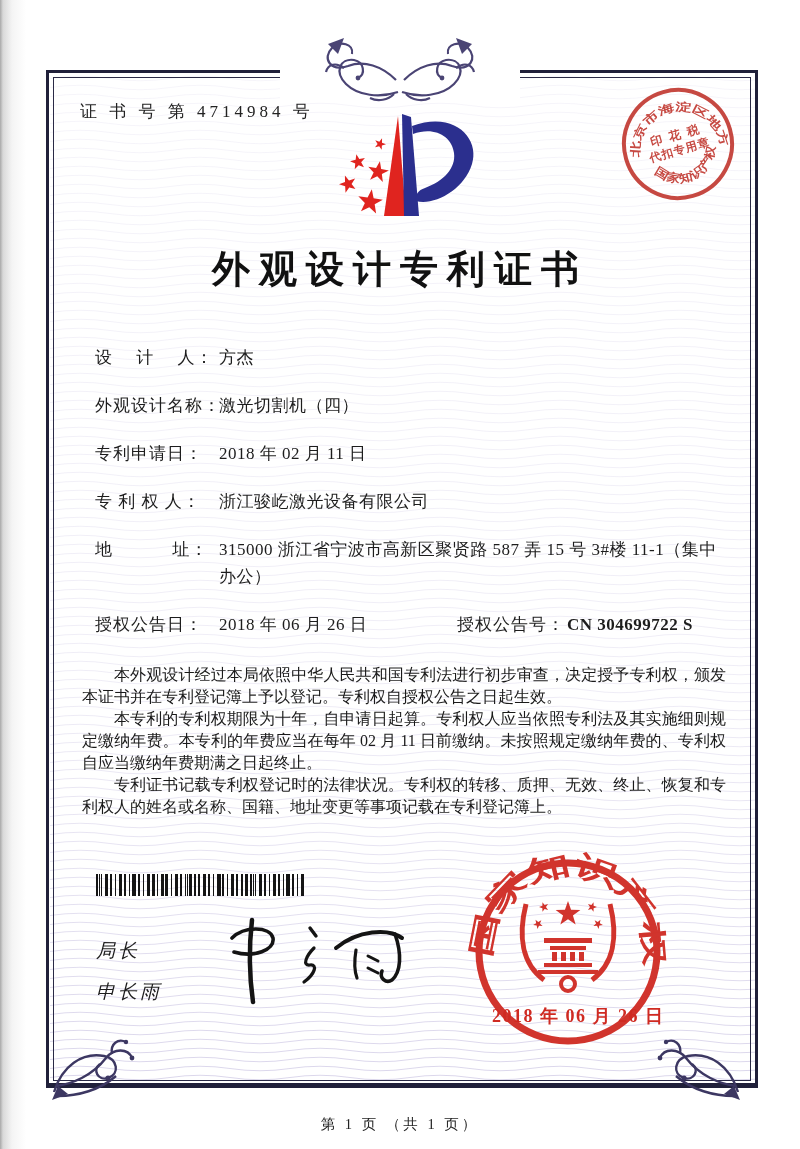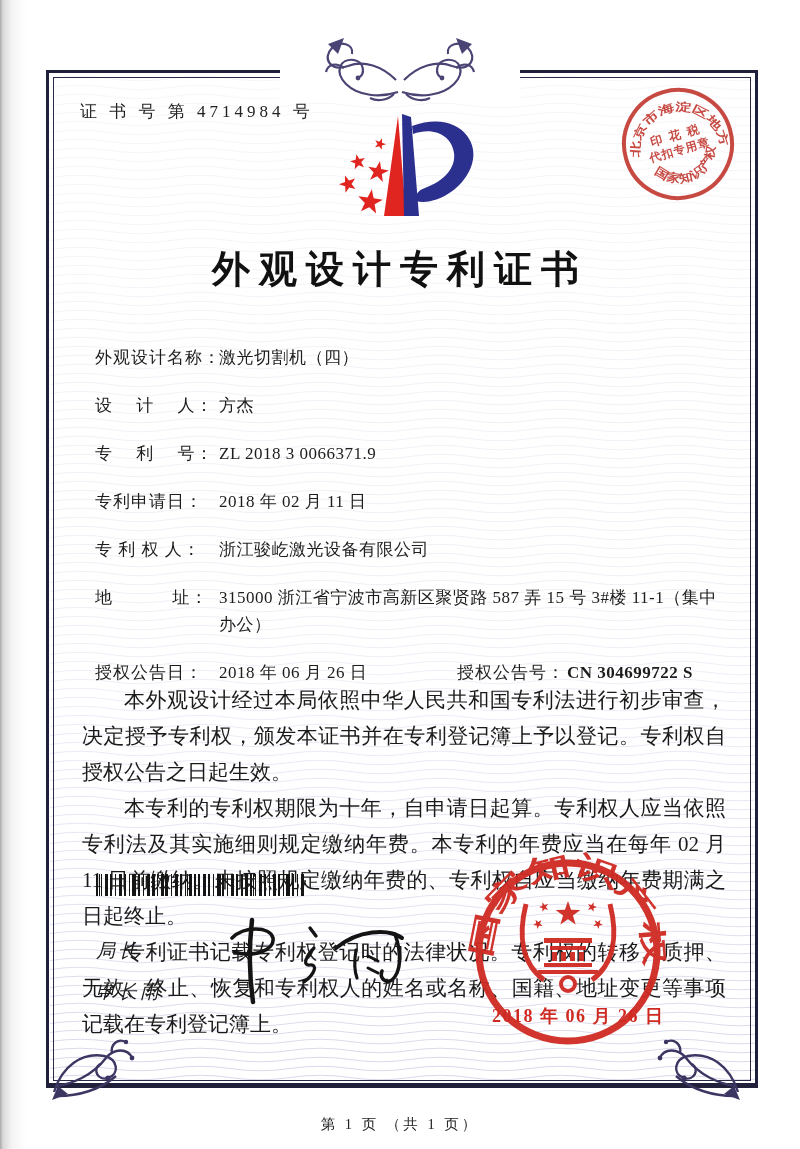--- a/index.html
+++ b/index.html
@@ -42,22 +42,22 @@
 
   .fields{ position:absolute; left:95px; top:344px; width:628px; }
   .field{ display:flex; margin-bottom:21px; font-size:17px; line-height:27px; }
   .f-label{ width:124px; flex:none; letter-spacing:1px; white-space:pre; }
   .f-value{ flex:1; letter-spacing:0.5px; }
   .field-double .f-value{ flex:none; width:216px; }
   .f-label2{ flex:none; margin-left:22px; letter-spacing:1px; }
   .f-value2{ flex:none; margin-left:2px; letter-spacing:0.5px;font-weight:bold; }
 
   .paragraphs{
-    position:absolute; left:82px; top:682px; width:644px;
-    font-size:21px; line-height:36px; text-align:justify; color:#1a1a1a;
+    position:absolute; left:82px; top:664px; width:644px;
+    font-size:16px; line-height:22px; text-align:justify; color:#1a1a1a;
   }
   .paragraphs p{ text-indent:2em; margin:0; }
 
   .barcode{
     position:absolute; left:96px; top:874px; width:210px; height:22px;
     background:
       repeating-linear-gradient(90deg,#151515 0 2px,transparent 2px 5px,#151515 5px 6px,transparent 6px 9px,#151515 9px 12px,transparent 12px 14px),
       repeating-linear-gradient(90deg,transparent 0 3px,#151515 3px 4px,transparent 4px 11px);
   }
 
@@ -192,30 +192,26 @@
         <text font-size="11.5" font-weight="bold" fill="#c23a32">
           <textPath href="#taxBotArc" startOffset="8" textLength="96" lengthAdjust="spacingAndGlyphs">国家知识产权局</textPath>
         </text>
       </g>
     </svg>
 
     <div class="title">外观设计专利证书</div>
 
     <div class="fields">
       <div class="field">
+        <span class="f-label">设　 计 　人：</span>
+        <span class="f-value">方杰</span>
+      </div>
+      <div class="field">
         <span class="f-label">外观设计名称：</span>
         <span class="f-value">激光切割机（四）</span>
-      </div>
-      <div class="field">
-        <span class="f-label">设　 计 　人：</span>
-        <span class="f-value">方杰</span>
-      </div>
-      <div class="field">
-        <span class="f-label">专　 利 　号：</span>
-        <span class="f-value">ZL 2018 3 0066371.9</span>
       </div>
       <div class="field">
         <span class="f-label">专利申请日：</span>
         <span class="f-value">2018 年 02 月 11 日</span>
       </div>
       <div class="field">
         <span class="f-label">专 利 权 人：</span>
         <span class="f-value">浙江骏屹激光设备有限公司</span>
       </div>
       <div class="field">

